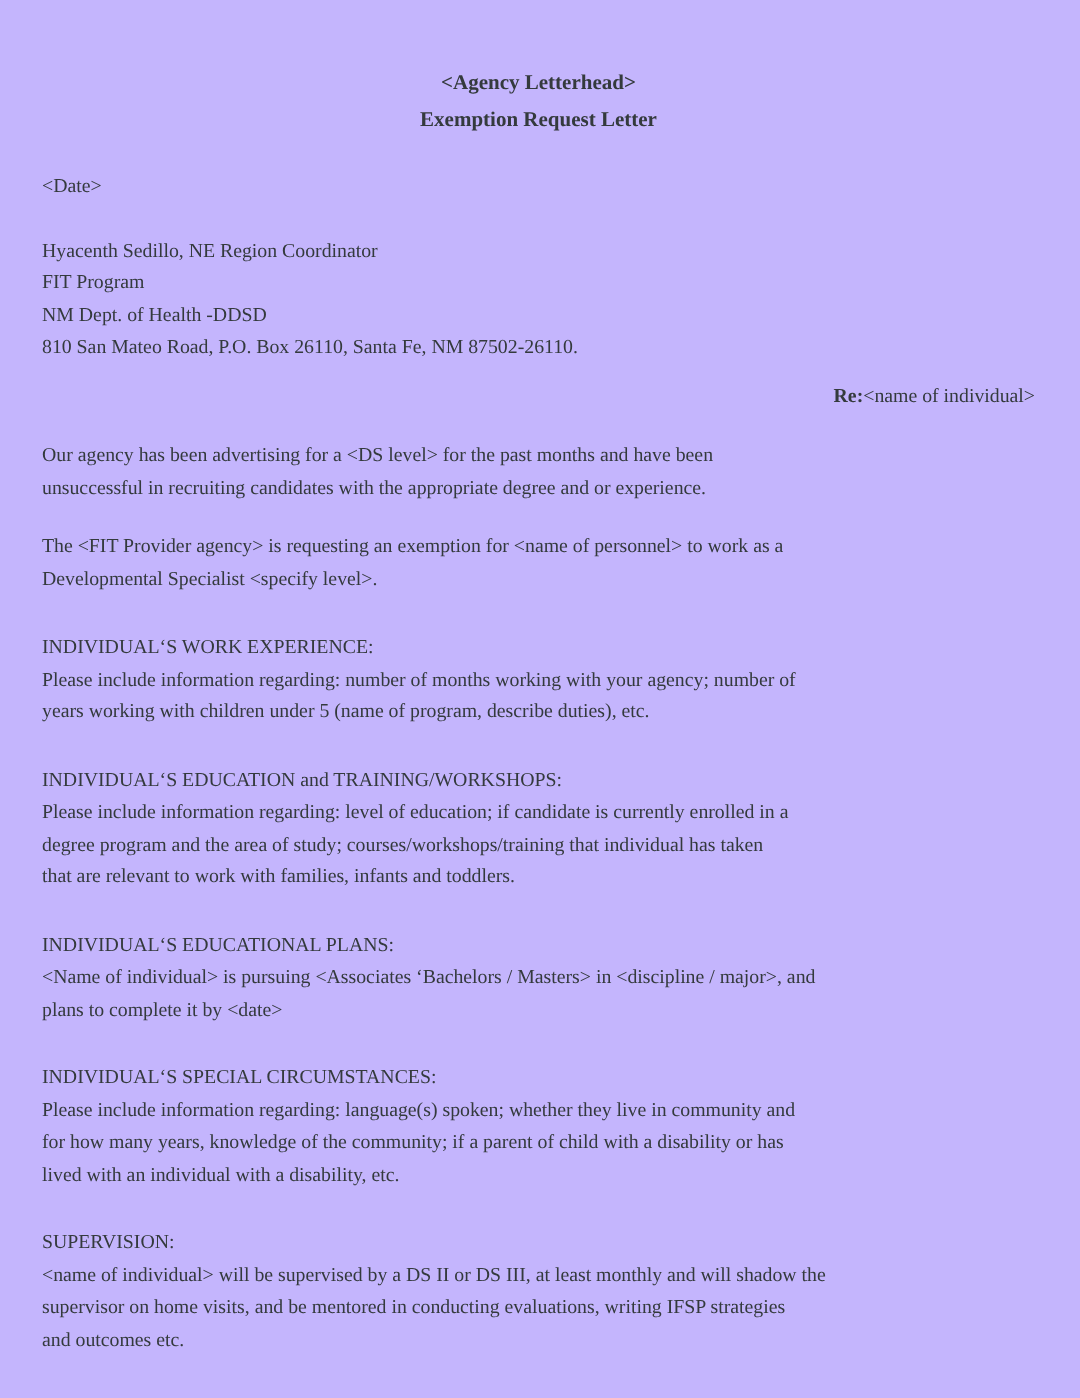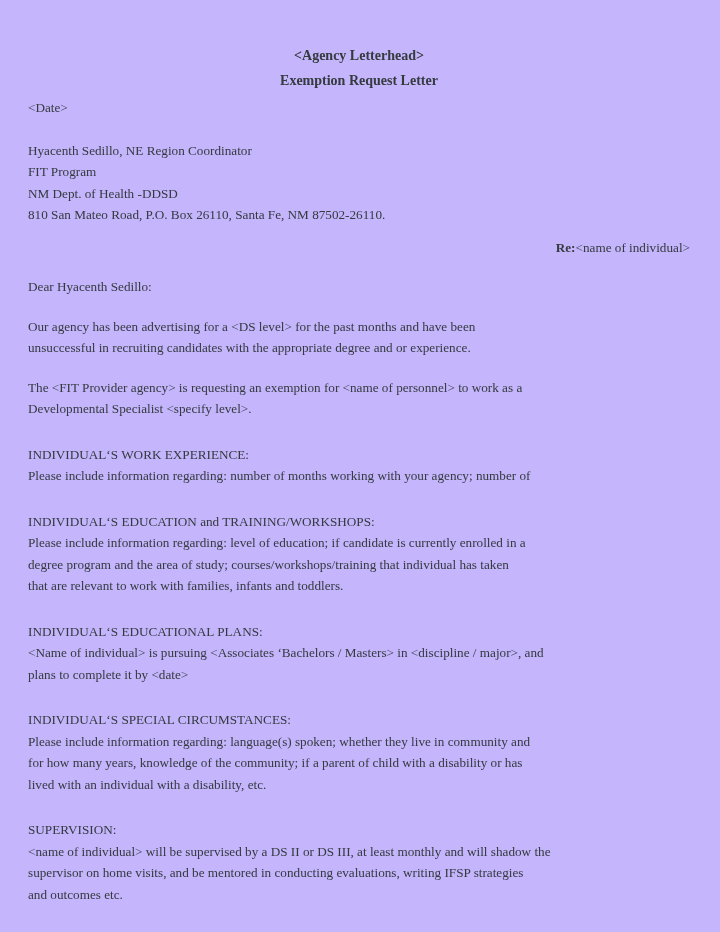--- a/index.html
+++ b/index.html
@@ -19,21 +19,21 @@
     line-height: 21.5px;
     color: #343a3d;
     overflow: hidden;
   }
   .head-line {
     font-size: 14px;
     line-height: 25px;
     font-weight: bold;
     text-align: center;
   }
-  .date-line { margin-top: 4px; }
+  .date-line { margin-top: 20px; }
   .recipient { margin-top: 21px; }
   .re-line {
     margin-top: 11px;
     text-align: right;
   }
   .re-label { font-weight: bold; margin-right: 0; }
   .salutation { margin-top: 18px; }
   .para { margin-top: 18px; }
   .section { margin-top: 24px; }
   .line { white-space: nowrap; }
@@ -52,35 +52,35 @@
     <div class="line">Hyacenth Sedillo, NE Region Coordinator</div>
     <div class="line">FIT Program</div>
     <div class="line">NM Dept. of Health -DDSD</div>
     <div class="line">810 San Mateo Road, P.O. Box 26110, Santa Fe, NM 87502-26110.</div>
   </div>
 
   <div class="re-line">
     <span class="re-label">Re:</span><span>&lt;name of individual&gt;</span>
   </div>
 
-  <div class="salutation">Dear Hyacenth Sedillo:</div>
 
   <div class="para">
     <div class="line">Our agency has been advertising for a &lt;DS level&gt; for the past months and have been</div>
     <div class="line">unsuccessful in recruiting candidates with the appropriate degree and or experience.</div>
   </div>
 
   <div class="para">
     <div class="line">The &lt;FIT Provider agency&gt; is requesting an exemption for &lt;name of personnel&gt; to work as a</div>
     <div class="line">Developmental Specialist &lt;specify level&gt;.</div>
   </div>
 
   <div class="section">
     <div class="line">INDIVIDUAL‘S WORK EXPERIENCE:</div>
     <div class="line">Please include information regarding: number of months working with your agency; number of</div>
+    <div class="line">years working with children under 5 (name of program, describe duties), etc.</div>
   </div>
 
   <div class="section">
     <div class="line">INDIVIDUAL‘S EDUCATION and TRAINING/WORKSHOPS:</div>
     <div class="line">Please include information regarding: level of education; if candidate is currently enrolled in a</div>
     <div class="line">degree program and the area of study; courses/workshops/training that individual has taken</div>
     <div class="line">that are relevant to work with families, infants and toddlers.</div>
   </div>
 
   <div class="section">

